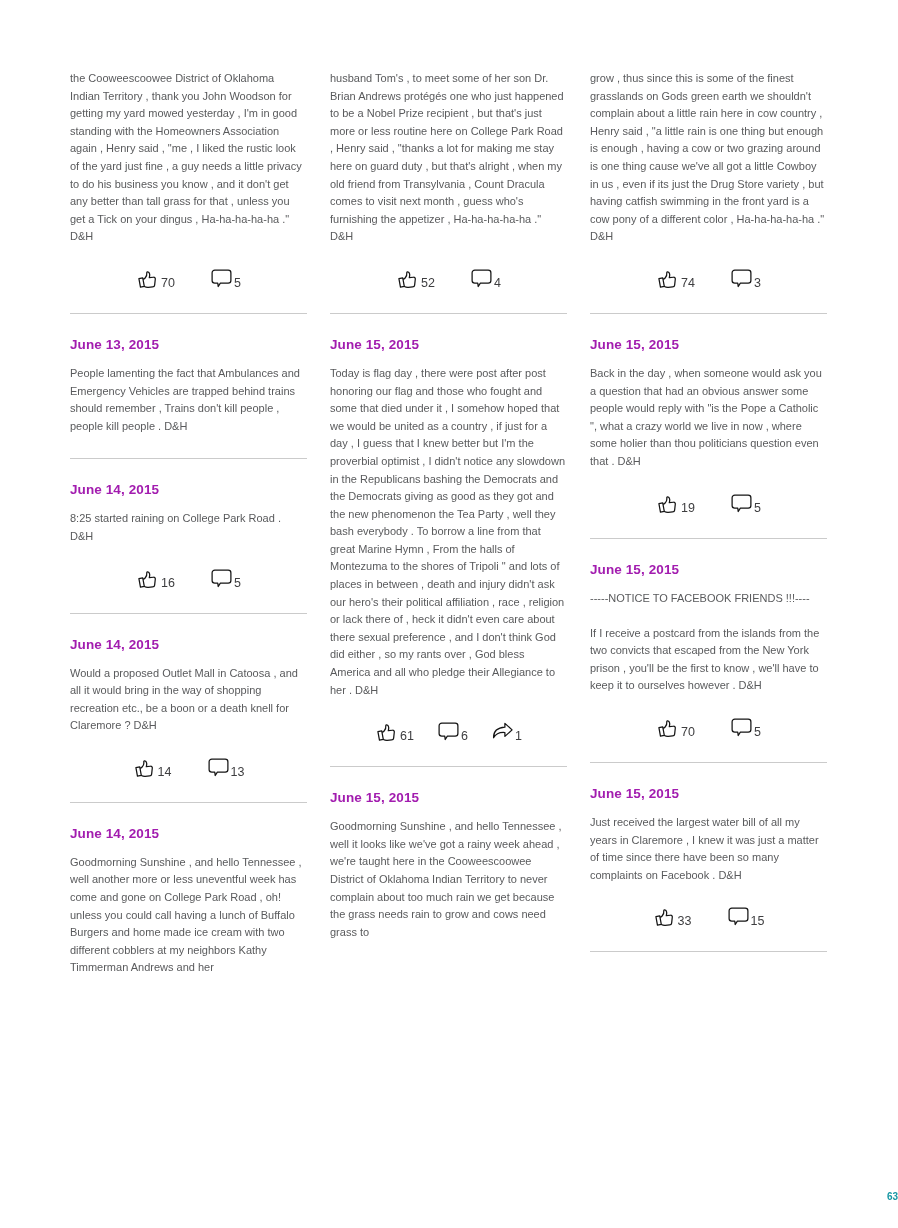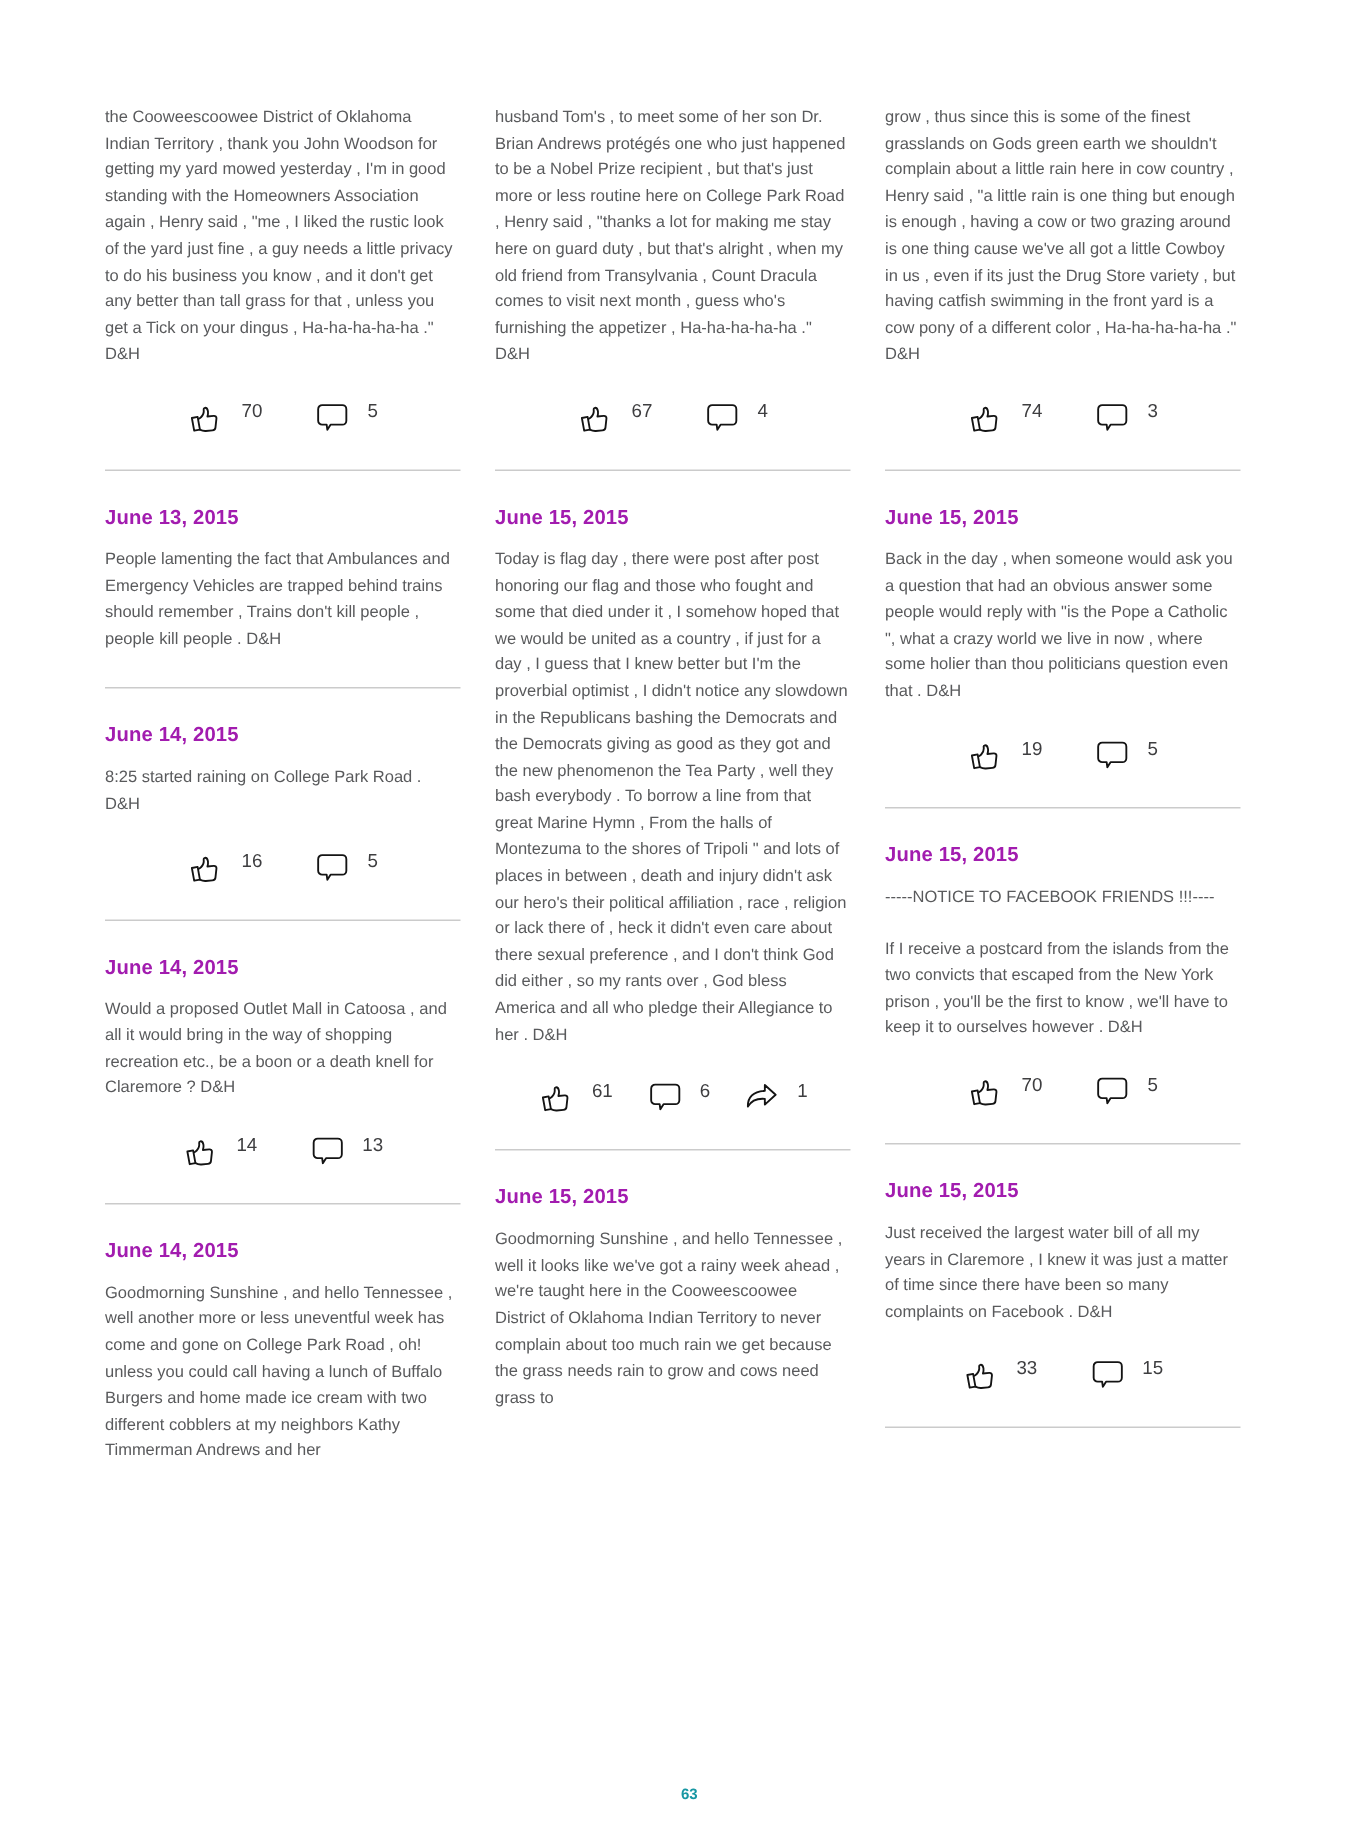--- a/index.html
+++ b/index.html
@@ -41,42 +41,42 @@
   }
   .stats {
     margin-top: 21px;
     display: flex;
     justify-content: center;
     align-items: center;
     gap: 34px;
   }
   .stat {
     display: flex;
-    align-items: flex-start;
-    gap: 11px;
+    align-items: flex-end;
+    gap: 0;
   }
   .icon-svg {
     width: 25px; height: 23px;
     display: block;
   }
   .count {
     font-size: 12.5px;
     color: #3e3e40;
   }
   .divider {
     border: none;
     border-top: 1px solid #cbcbcb;
     margin: 23px 0 22px 0;
     height: 0;
   }
   .page-number {
     position: absolute;
     left: 0; right: 0;
     bottom: 26px;
-    text-align: center;
+    text-align: right;
     font-size: 10px;
     font-weight: 700;
     color: #1797a3;
     padding-left: 21px;
   }
   .sym-defs { position: absolute; width: 0; height: 0; overflow: hidden; }
 </style>
 </head>
 <body>
 
@@ -178,21 +178,21 @@
 
     <div class="column">
 
       <article class="post">
         <p class="post-body">husband Tom's , to meet some of her son Dr. Brian Andrews protégés one who just happened to be a Nobel Prize recipient , but that's just more or less routine here on College Park Road , Henry said , "thanks a lot for making me stay here on guard duty , but that's alright , when my old friend from Transylvania , Count Dracula comes to visit next month , guess who's furnishing the appetizer , Ha-ha-ha-ha-ha ." D&amp;H</p>
         <div class="stats">
           <span class="stat">
             <svg class="icon-svg">
                 <use href="#sym-thumb"></use>
               </svg>
-            <span class="count">67</span>
+            <span class="count">52</span>
           </span>
           <span class="stat">
             <svg class="icon-svg">
                 <use href="#sym-comment"></use>
               </svg>
             <span class="count">4</span>
           </span>
         </div>
         <hr class="divider">
       </article>

